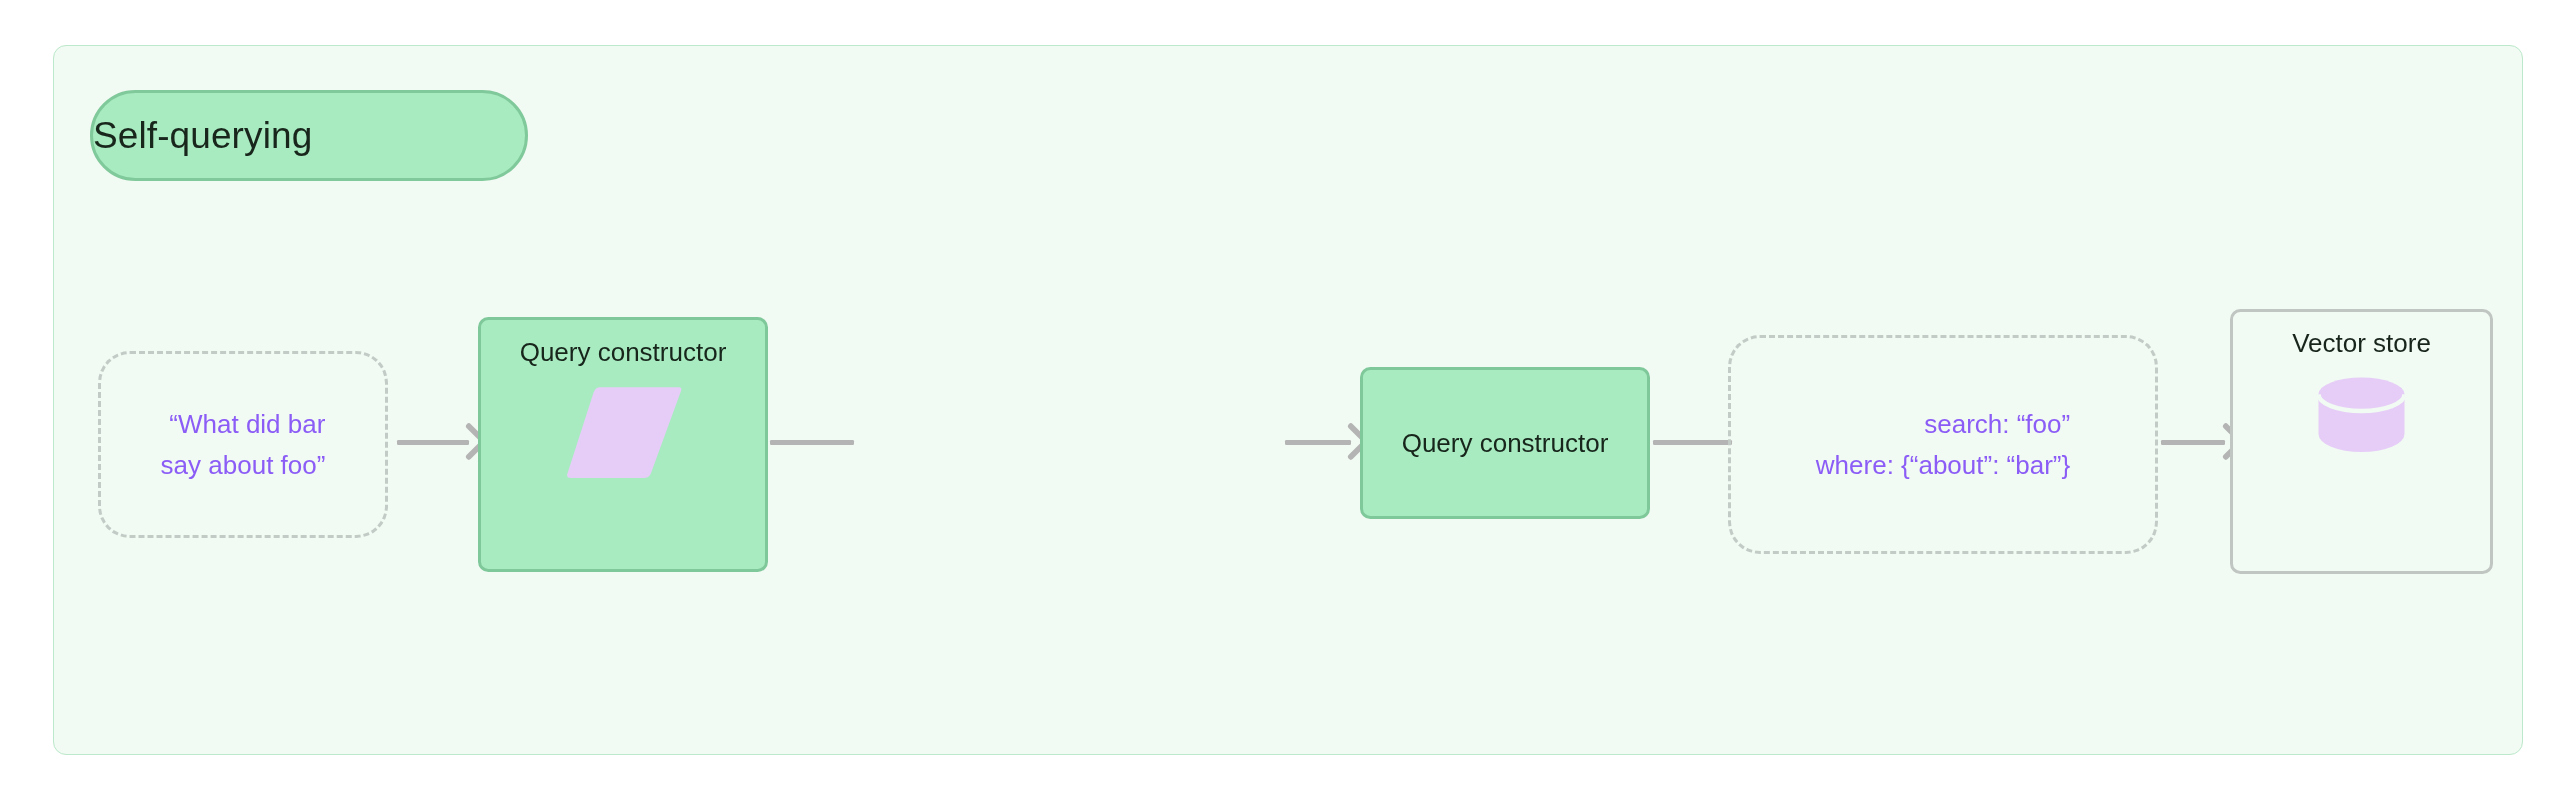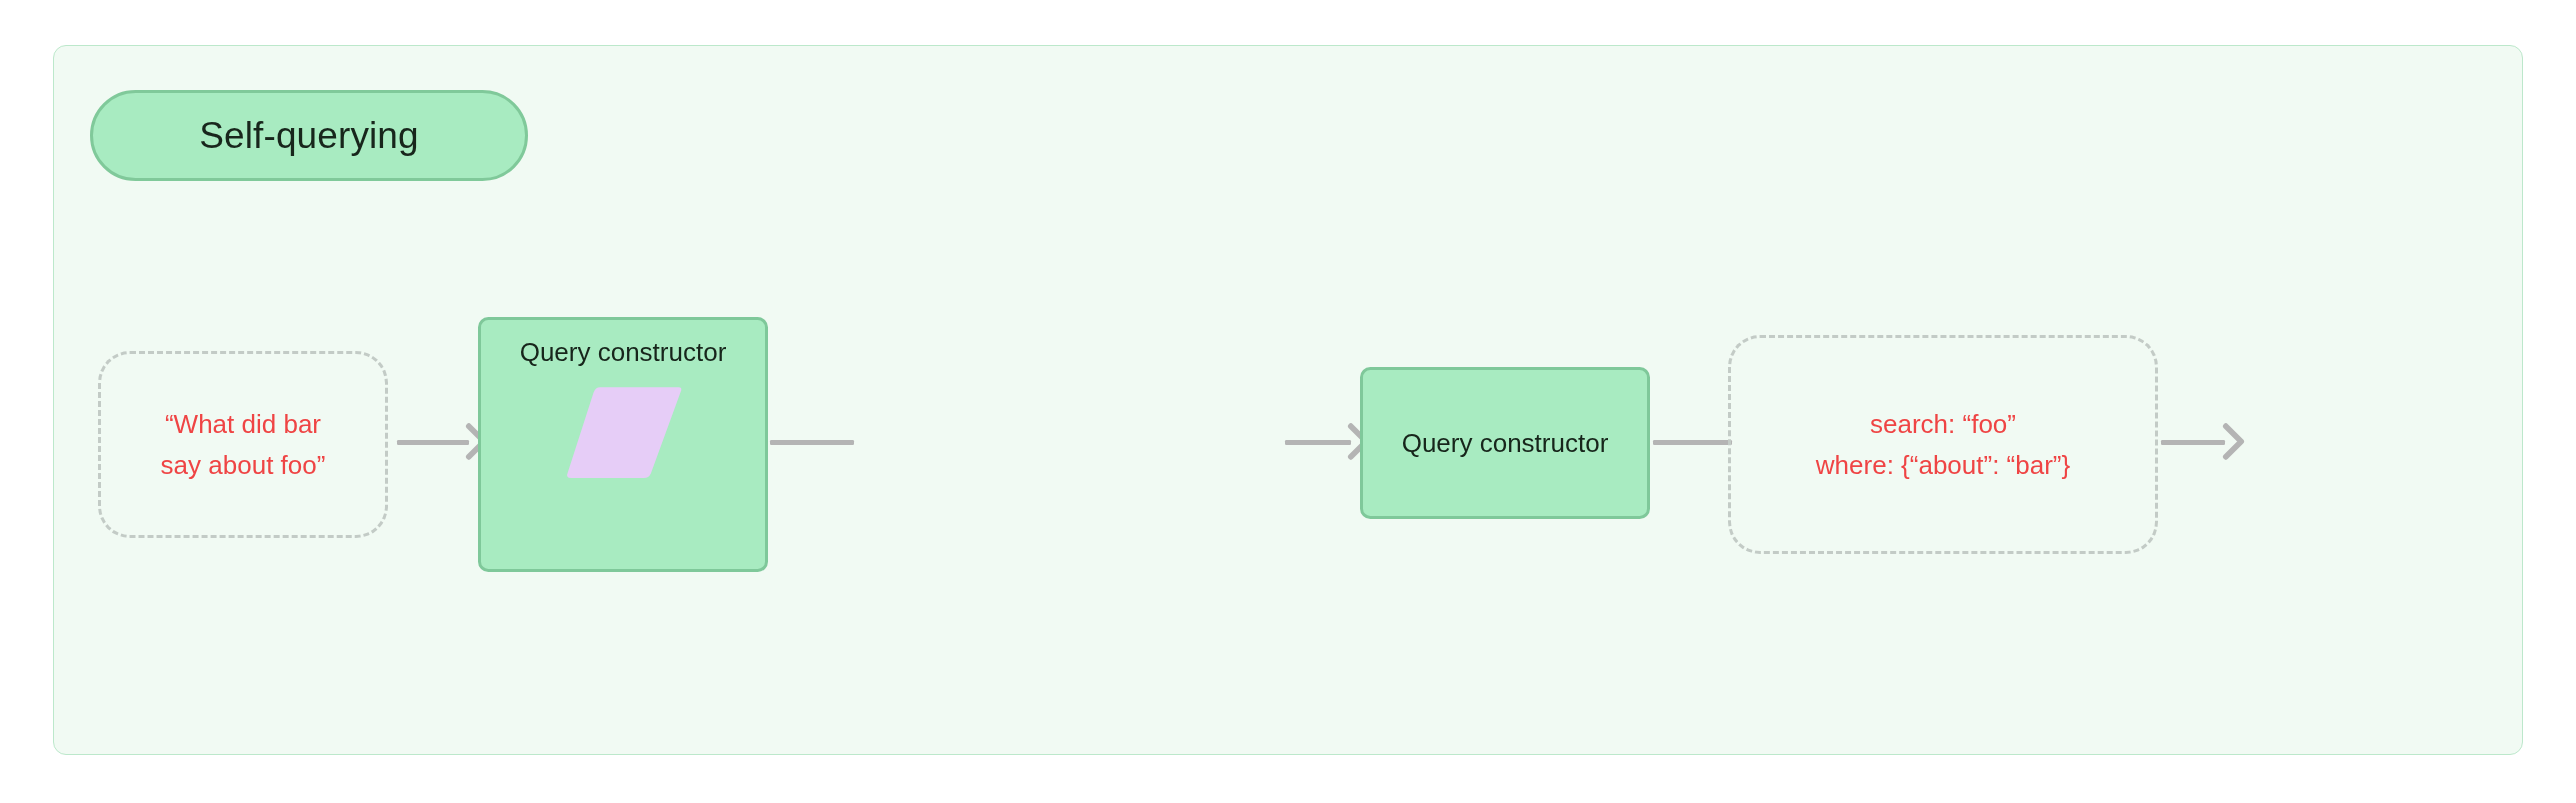--- a/index.html
+++ b/index.html
@@ -35,21 +35,21 @@
     position: absolute;
     left: 90px;
     top: 90px;
     width: 438px;
     height: 91px;
     background: #a8ebc1;
     border: 3.2px solid #80c99a;
     border-radius: 46px;
     display: flex;
     align-items: center;
-    justify-content: center;
+    justify-content: flex-start;
   }
   .title-badge-label {
     font-size: 37px;
     color: #18261c;
     letter-spacing: 0.1px;
     white-space: nowrap;
   }
 
   
   .flow {
@@ -59,33 +59,33 @@
     width: 100%;
     height: 100%;
   }
 
   .node {
     position: absolute;
     display: flex;
     flex-direction: column;
     align-items: center;
     justify-content: center;
-    text-align: center;
+    text-align: right;
   }
 
   
   .node.dashed {
     border: 3.9px dashed #c3cbc6;
     border-radius: 32px;
     background: transparent;
   }
   .node.dashed .node-text {
     font-size: 26px;
     line-height: 1.55;
-    color: #ef4444;
+    color: #8b5cf6;
     white-space: pre-line;
   }
 
   
   .node.process {
     background: #a8ebc1;
     border: 3.2px solid #7fc89a;
     border-radius: 10.3px;
   }
   .node.process .node-title {
@@ -194,16 +194,26 @@
 where: {“about”: “bar”}</span>
     </div>
 
     <div class="edge" style="left:2161px; top:440px; width:64px;"></div>
     <div class="arrowhead" style="left:2222px; top:422px;">
       <svg width="23" height="39" viewBox="0 0 36 60">
         <polyline points="6,6 30,30 6,54" fill="none" stroke="#b4b4b4" stroke-width="9" stroke-linecap="round" stroke-linejoin="round"></polyline>
       </svg>
     </div>
 
+    <div class="node store" style="left:2230px; top:309px; width:263px; height:265px;">
+      <span class="node-title">Vector store</span>
+      <span class="cylinder">
+        <svg width="97" height="77" viewBox="0 0 150 120">
+          <path d="M 8 30 L 8 92 A 67 28 0 0 0 142 92 L 142 30 Z" fill="#e6cdf7"></path>
+          <ellipse cx="75" cy="30" rx="67" ry="26" fill="#e6cdf7"></ellipse>
+          <path d="M 8 30 A 67 26 0 0 0 142 30" fill="none" stroke="#f1faf3" stroke-width="7"></path>
+        </svg>
+      </span>
+    </div>
 
   </div>
 </div>
 
 
 </body></html>

